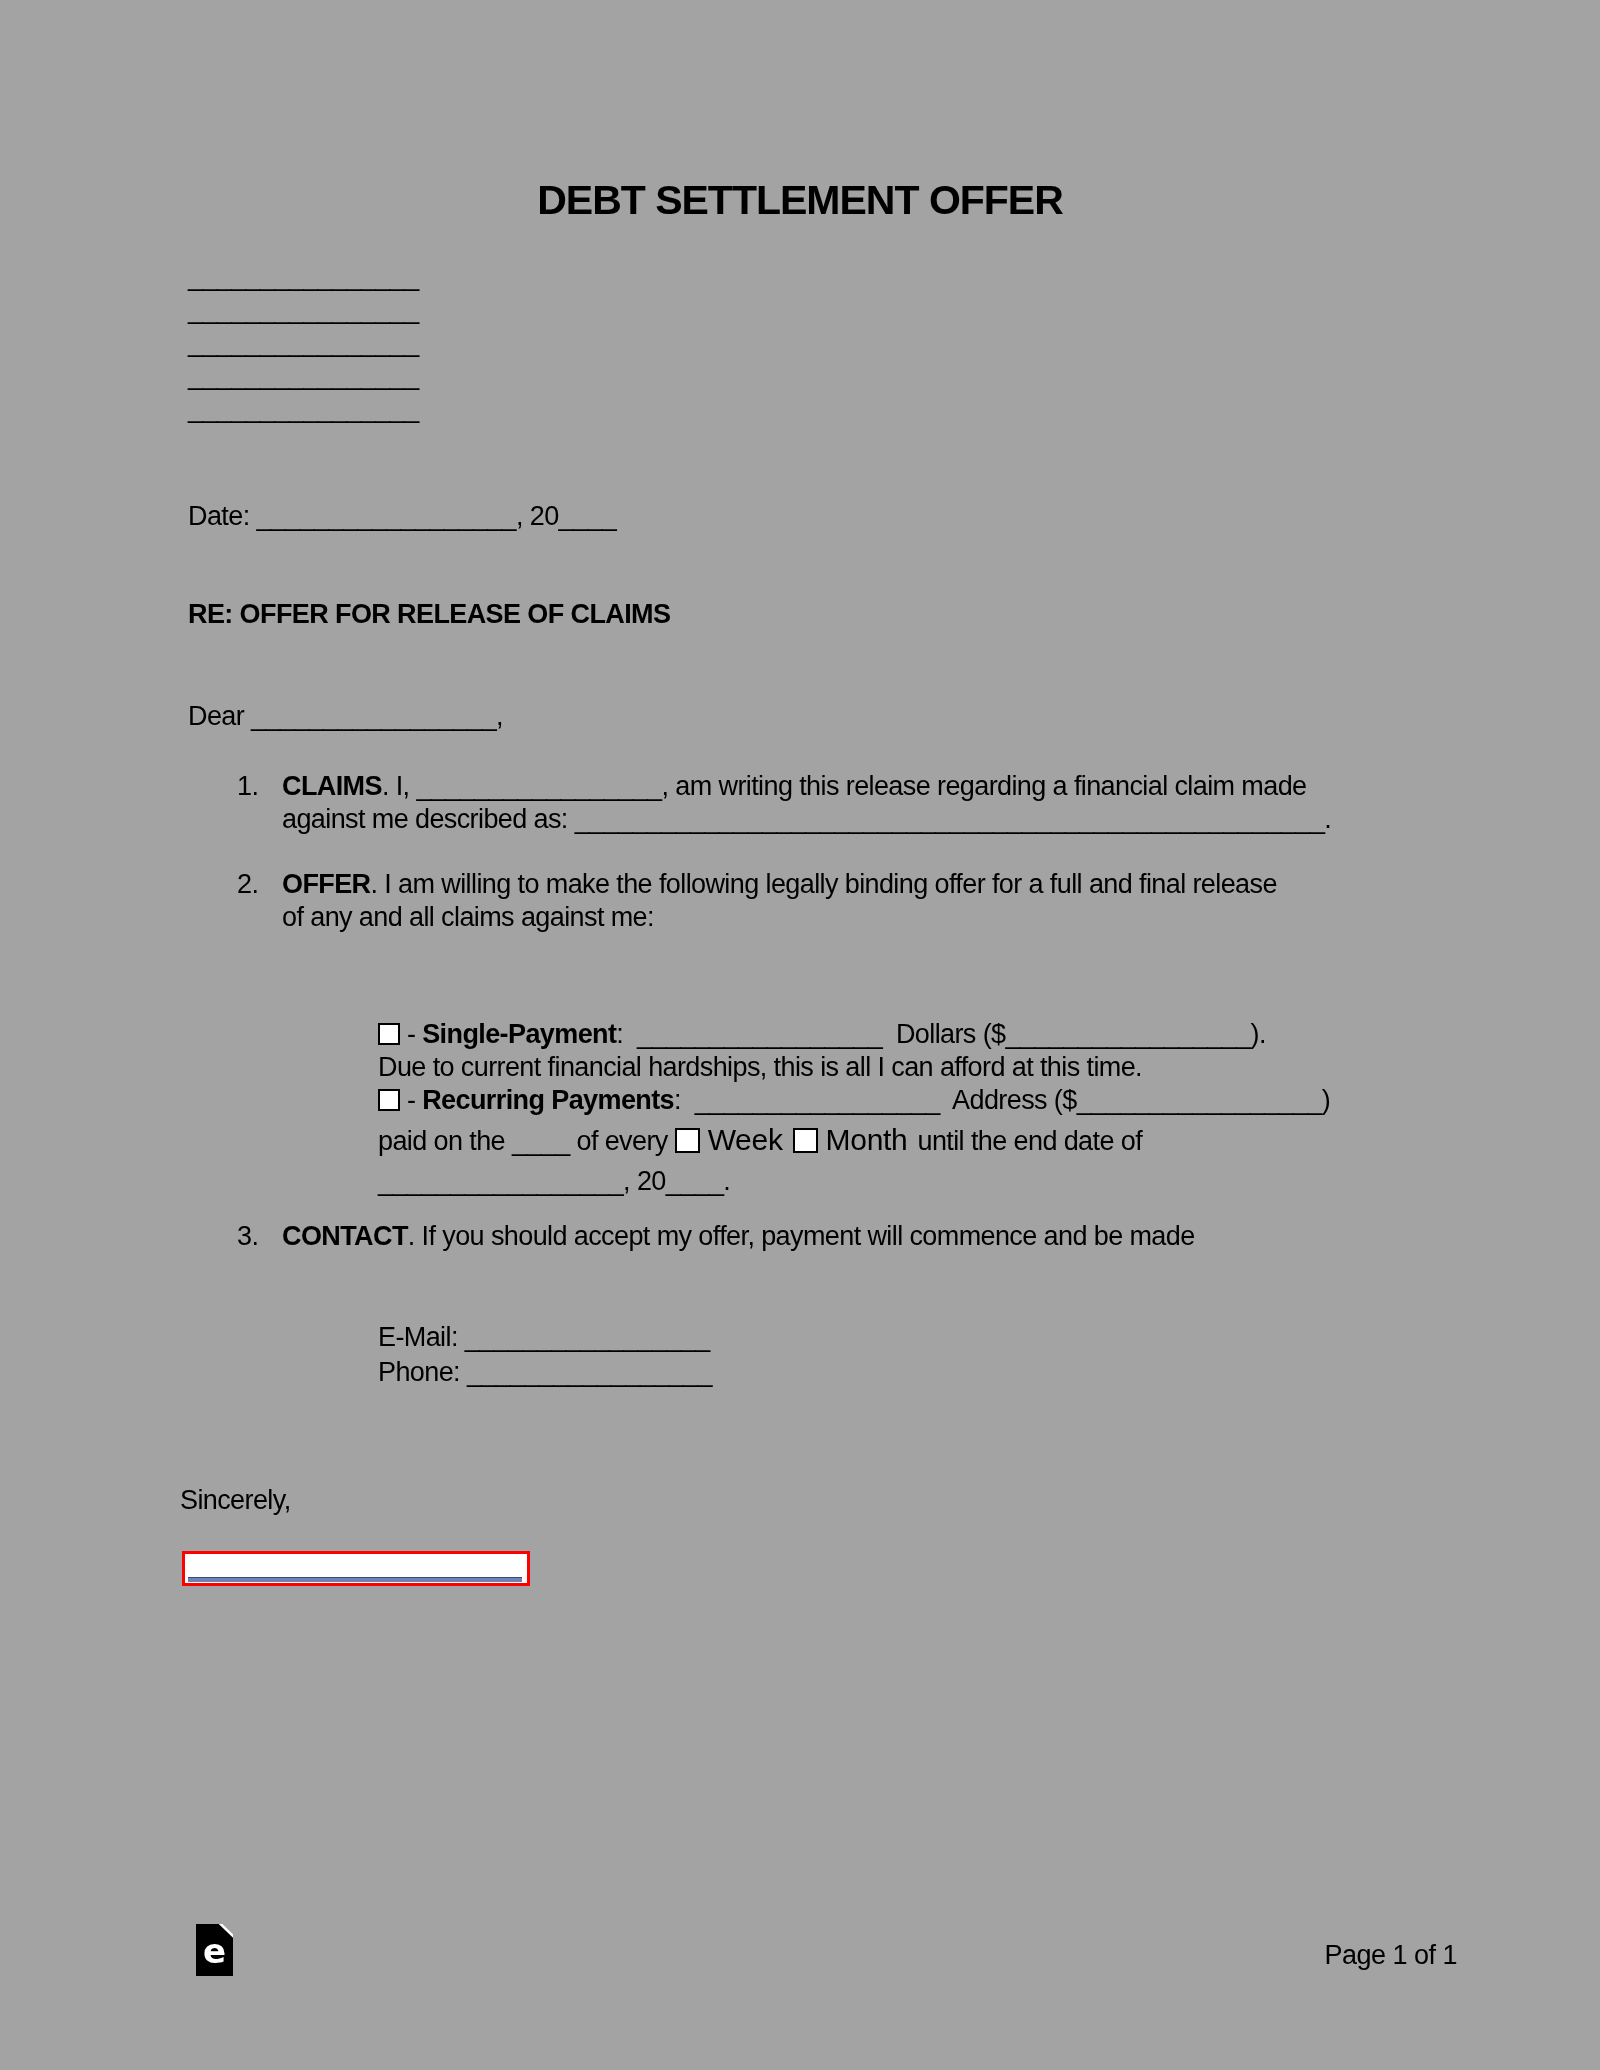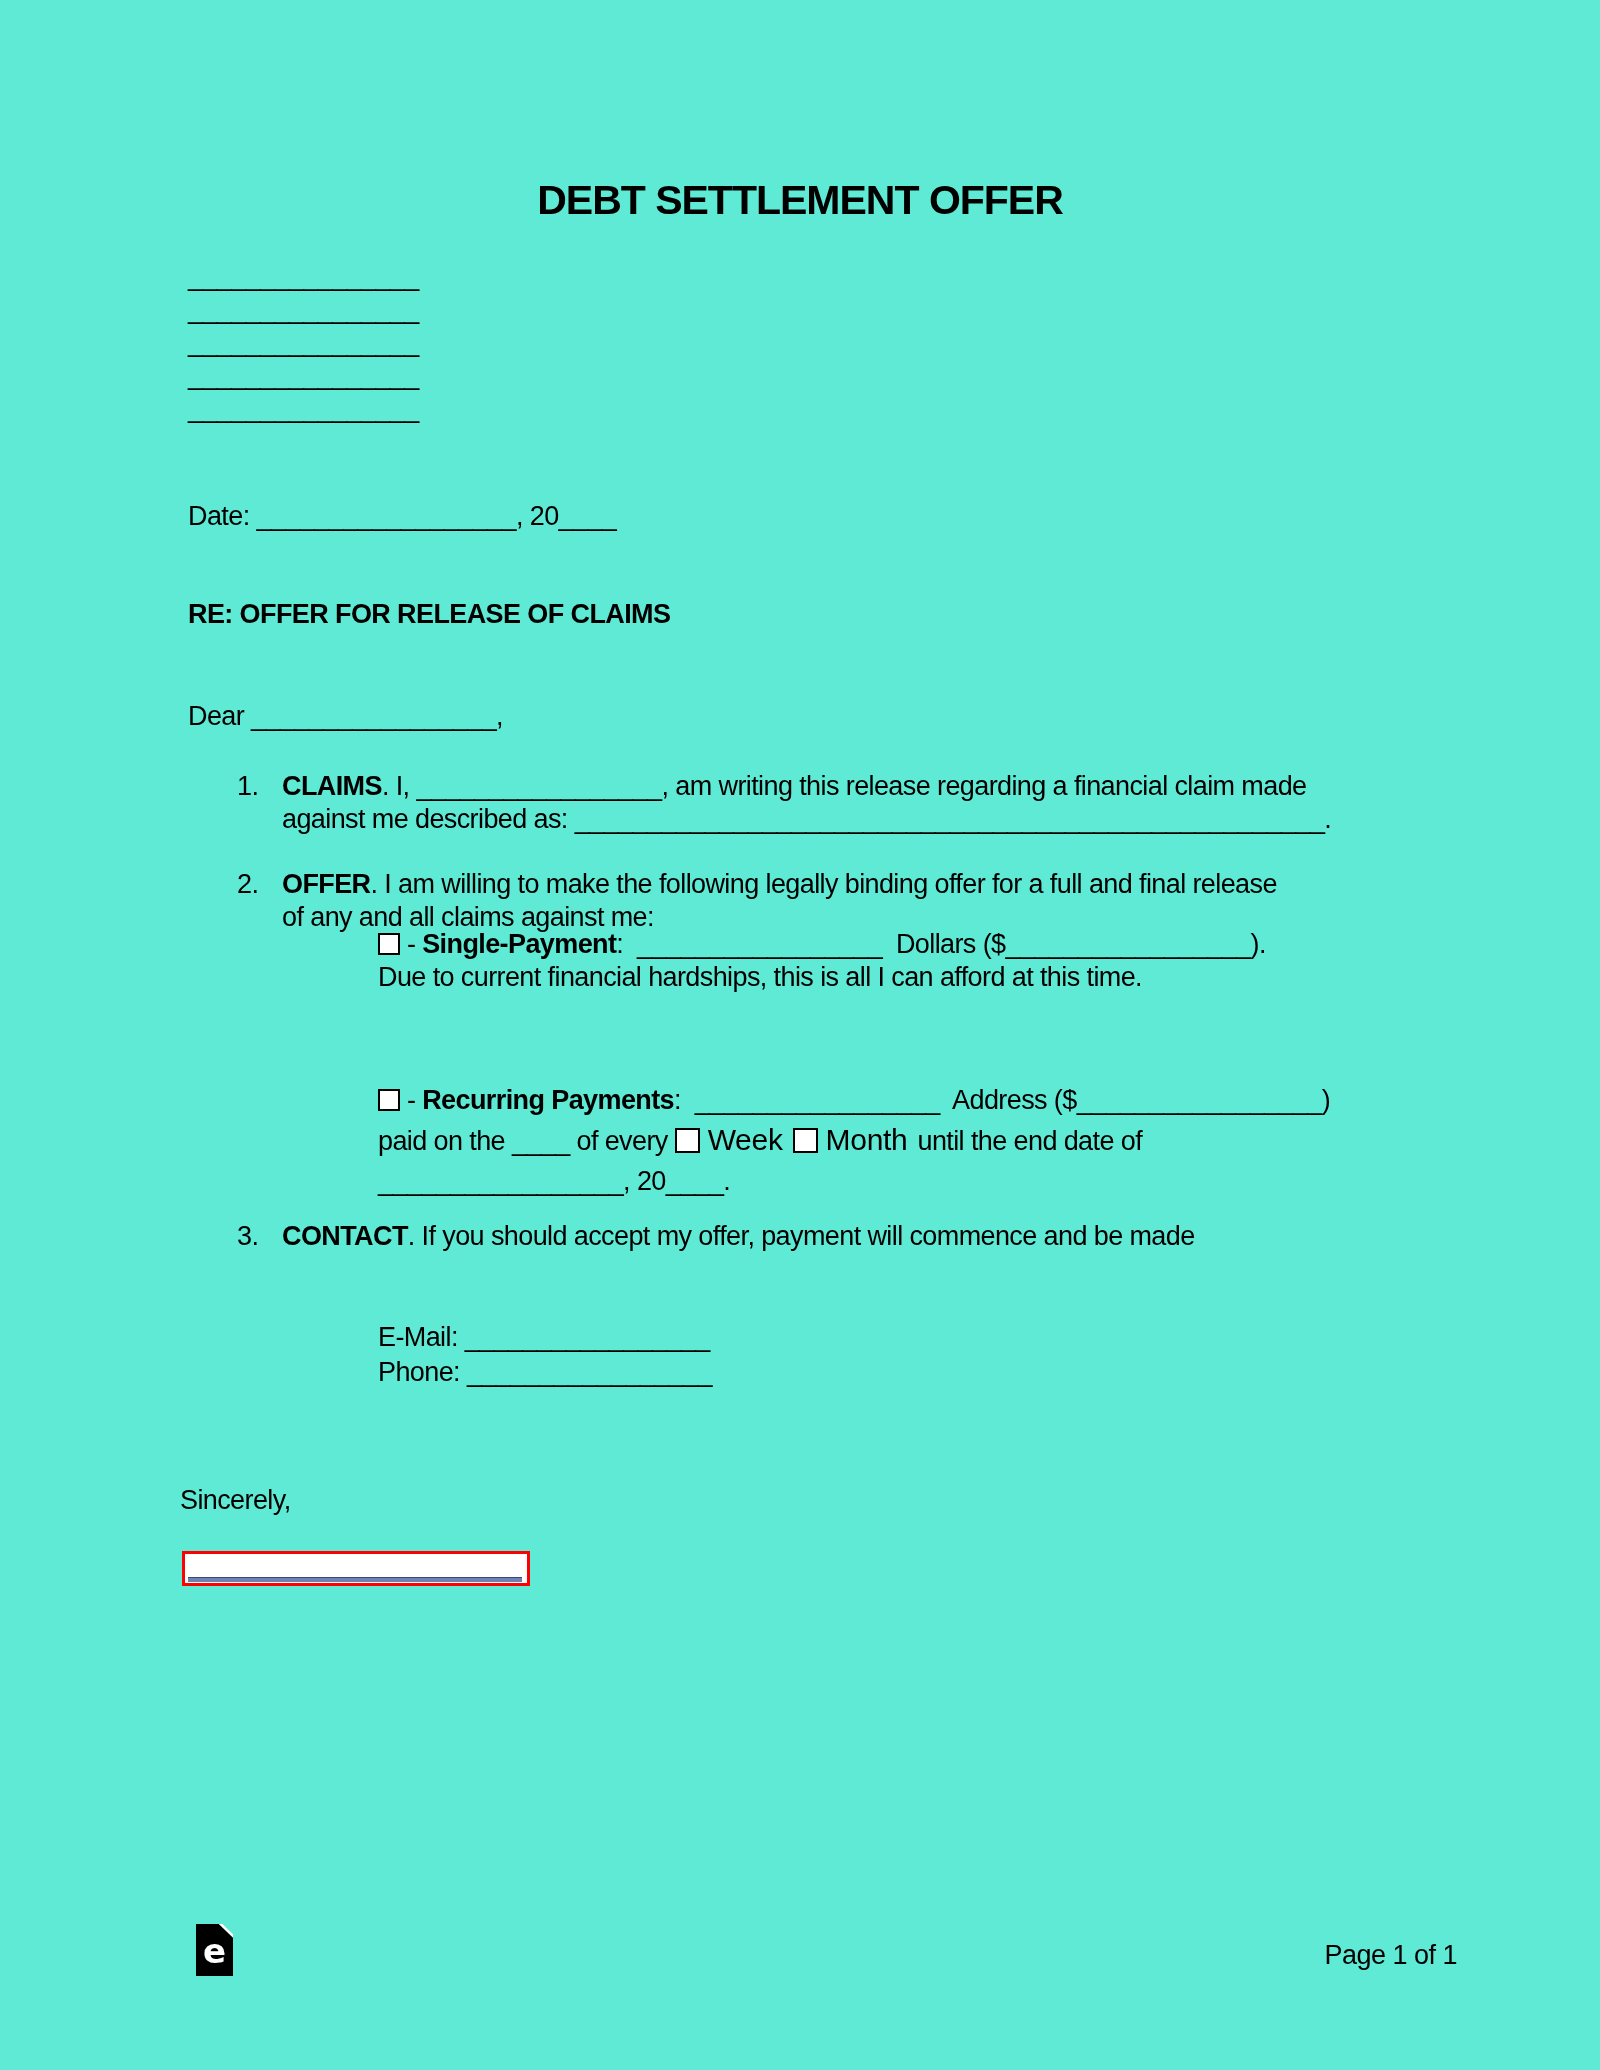--- a/index.html
+++ b/index.html
@@ -1,17 +1,17 @@
 <!DOCTYPE html>
 <html><head>
 <meta charset="utf-8">
 <style>
   html,body { margin:0; padding:0; background:#ffffff; }
   .page {
-    position:relative; width:1600px; height:2070px; background:#5eead4;
+    position:relative; width:1600px; height:2070px; background:#a3a3a3;
     font-family:"Liberation Sans", sans-serif; color:#000;
     font-size:27px; letter-spacing:-0.6px; overflow:hidden;
   }
   .line { white-space:pre; line-height:33px; }
   .bold { font-weight:bold; }
 
   .title {
     position:absolute; top:176px; left:0; width:100%;
     text-align:center; font-weight:bold; font-size:41px;
     letter-spacing:-1px; line-height:48px;
@@ -85,21 +85,21 @@
   </div>
 
   <div class="list-item" style="top:868px;">
     <span class="item-number line">2.</span>
     <div class="item-body">
       <div class="line"><span class="bold">OFFER</span><span>. I am willing to make the following legally binding offer for a full and final release</span></div>
       <div class="line">of any and all claims against me:</div>
     </div>
   </div>
 
-  <div class="indent-para" style="top:928px;">
+  <div class="indent-para" style="top:1018px;">
     <div class="line"><span class="cb"></span><span> - </span><span class="bold">Single-Payment</span><span>:  _________________  Dollars ($_________________).</span></div>
     <div class="line">Due to current financial hardships, this is all I can afford at this time.</div>
   </div>
 
   <div class="indent-para" style="top:1080px;">
     <div class="rp-line"><span class="cb"></span><span> - </span><span class="bold">Recurring Payments</span><span>:  _________________  Address ($_________________)</span></div>
     <div class="rp-line"><span>paid on the ____ of every </span><span class="cb lg"></span><span class="wm">Week</span><span class="cb lg"></span><span class="wm">Month</span><span>until the end date of</span></div>
     <div class="rp-line">_________________, 20____.</div>
   </div>
 

